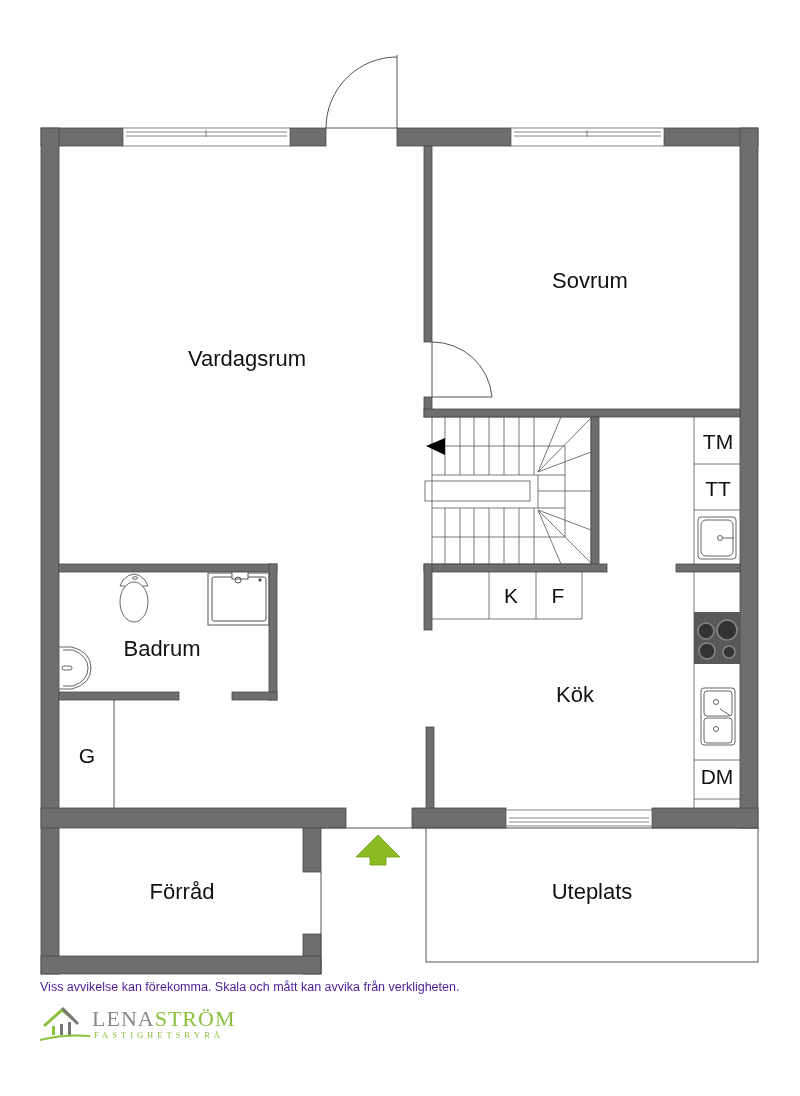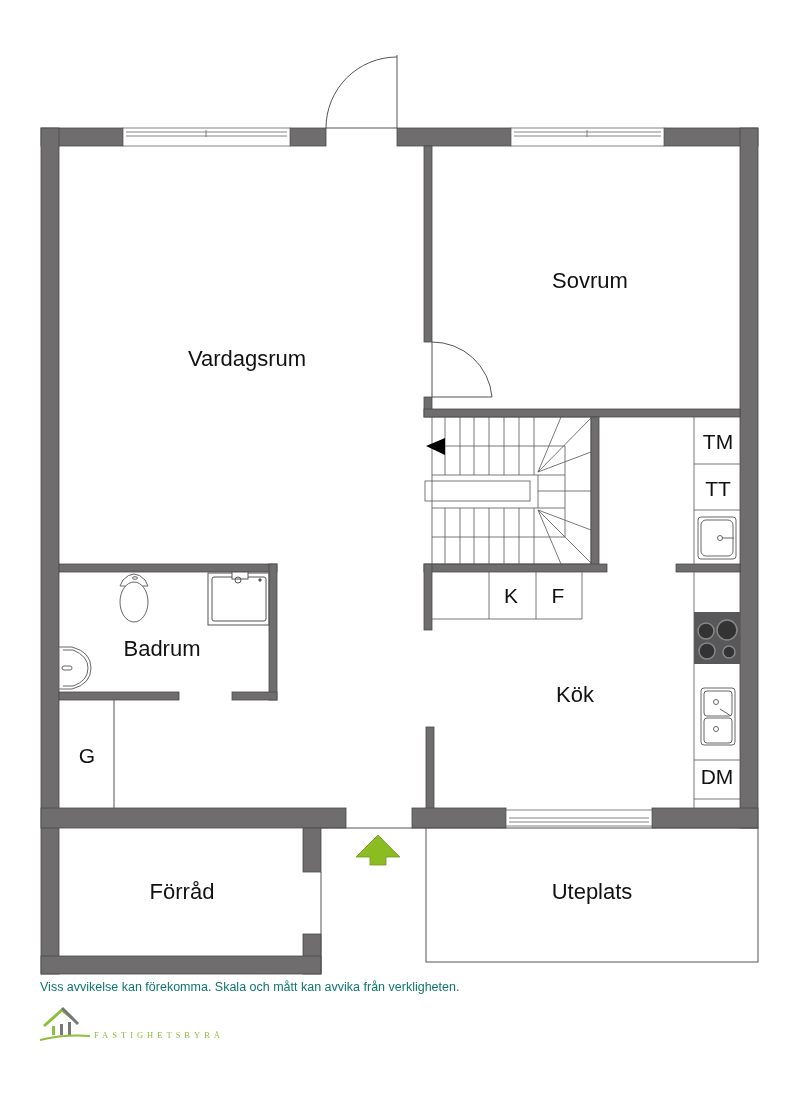--- a/index.html
+++ b/index.html
@@ -1,20 +1,20 @@
 <!DOCTYPE html>
 <html><head>
 <meta charset="utf-8">
 <style>
   html,body{margin:0;padding:0;background:#ffffff;}
   body{width:800px;height:1096px;position:relative;overflow:hidden;font-family:"Liberation Sans",sans-serif;}
   #plan{position:absolute;left:0;top:0;}
   .room-label{font-family:"Liberation Sans",sans-serif;font-size:22px;fill:#111;}
   .fix-label{font-family:"Liberation Sans",sans-serif;font-size:21px;fill:#111;}
-  .disclaimer{position:absolute;left:40px;top:980px;font-size:12.5px;color:#0f766e;}
+  .disclaimer{position:absolute;left:40px;top:980px;font-size:12.5px;color:#4c1d95;}
   .logo{position:absolute;left:40px;top:1004px;width:200px;height:40px;}
   .logo-text{position:absolute;left:52px;top:2px;font-family:"Liberation Serif",serif;font-size:22px;letter-spacing:1px;color:#8a8a8a;white-space:nowrap;}
   .logo-text .accent{color:#8bbf3c;}
   .logo-sub{position:absolute;left:54px;top:26px;font-family:Liberation Serif, serif;font-size:8.5px;letter-spacing:4px;color:#8bbf3c;white-space:nowrap;}
 </style>
 </head>
 <body>
 
 <svg id="plan" width="800" height="975" viewBox="0 0 800 975" xmlns="http://www.w3.org/2000/svg">
   <g fill="#6f6d6e" stroke="#4a4a4a" stroke-width="0.8">
@@ -199,14 +199,15 @@
 
 <div class="logo">
   <svg width="50" height="38" viewBox="0 0 50 38" style="position:absolute;left:0;top:0;">
     <path d="M4 22 L22 6 L32 14" fill="none" stroke="#8bbf3c" stroke-width="3"></path>
     <path d="M22 4 L38 20" fill="none" stroke="#777" stroke-width="3"></path>
     <rect x="12" y="22" width="3" height="9" fill="#8bbf3c"></rect>
     <rect x="20" y="20" width="3" height="11" fill="#777"></rect>
     <rect x="28" y="18" width="3" height="13" fill="#777"></rect>
     <path d="M0 36 Q25 30 50 32" fill="none" stroke="#8bbf3c" stroke-width="2"></path>
   </svg>
+  <div class="logo-text"><span>LENA</span><span class="accent">STRÖM</span></div>
   <div class="logo-sub">FASTIGHETSBYRÅ</div>
 </div>
 
 </body></html>

